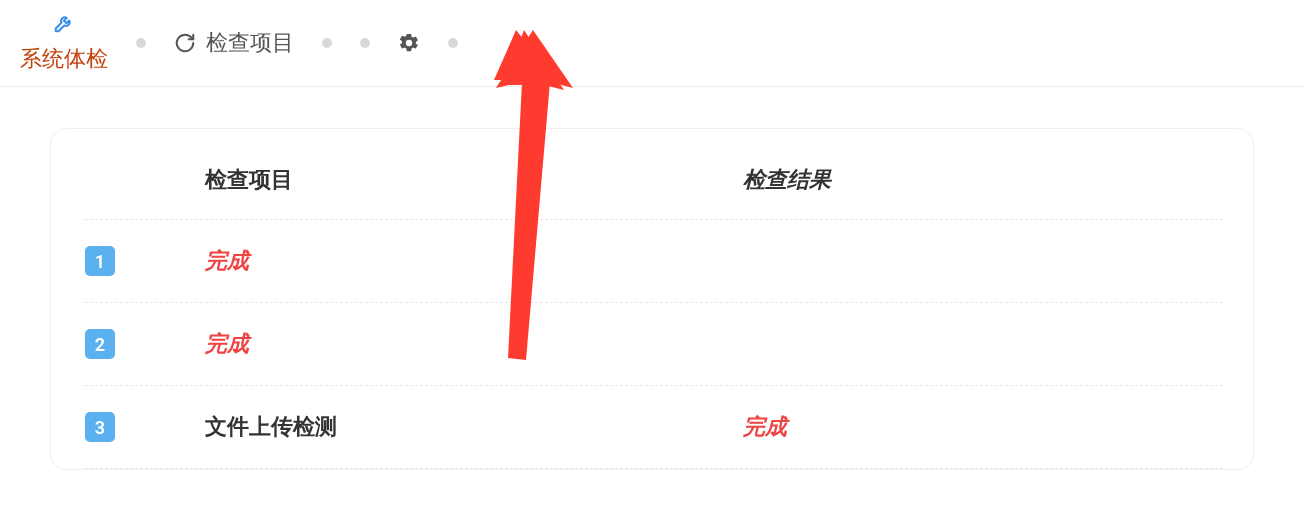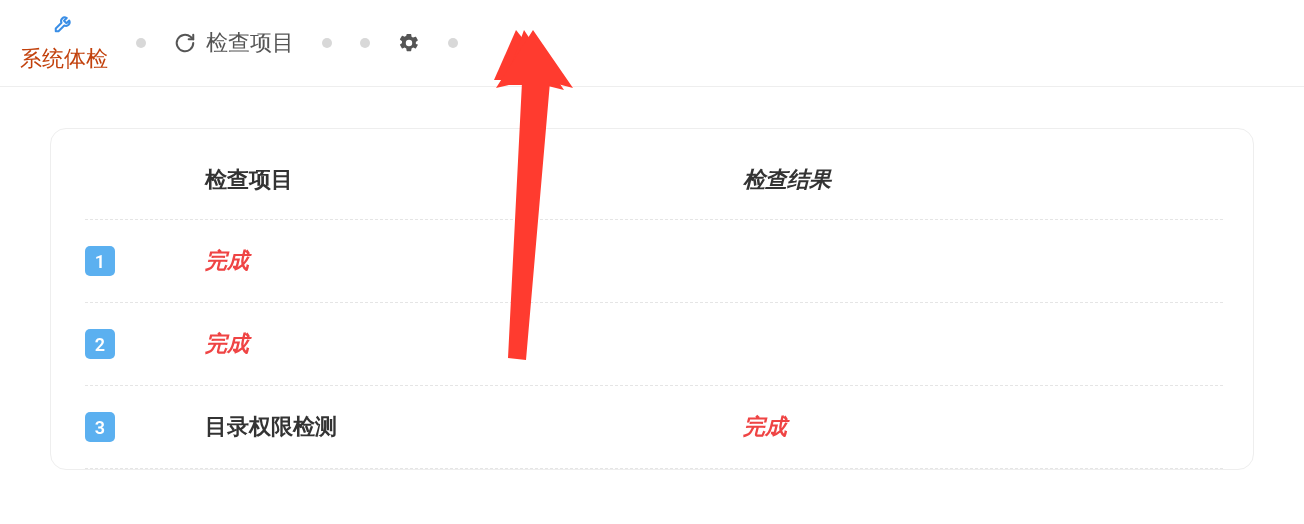--- a/index.html
+++ b/index.html
@@ -137,21 +137,21 @@
         <div class="col-idx">
             <span class="badge">2</span>
           </div>
         <div class="col-result">完成</div>
       </div>
 
       <div class="row">
         <div class="col-idx">
             <span class="badge">3</span>
           </div>
-        <div class="col-name">目录权限检测</div>
+        <div class="col-name">文件上传检测</div>
         <div class="col-result">完成</div>
       </div>
     </div>
   </div>
 
   <svg class="arrow" width="120" height="360" viewBox="0 0 120 360">
     <defs>
       <marker id="ah" markerWidth="12" markerHeight="12" refX="6" refY="2" orient="auto">
         <polygon points="0,12 6,0 12,12" fill="#ff3b2f"></polygon>
       </marker>

